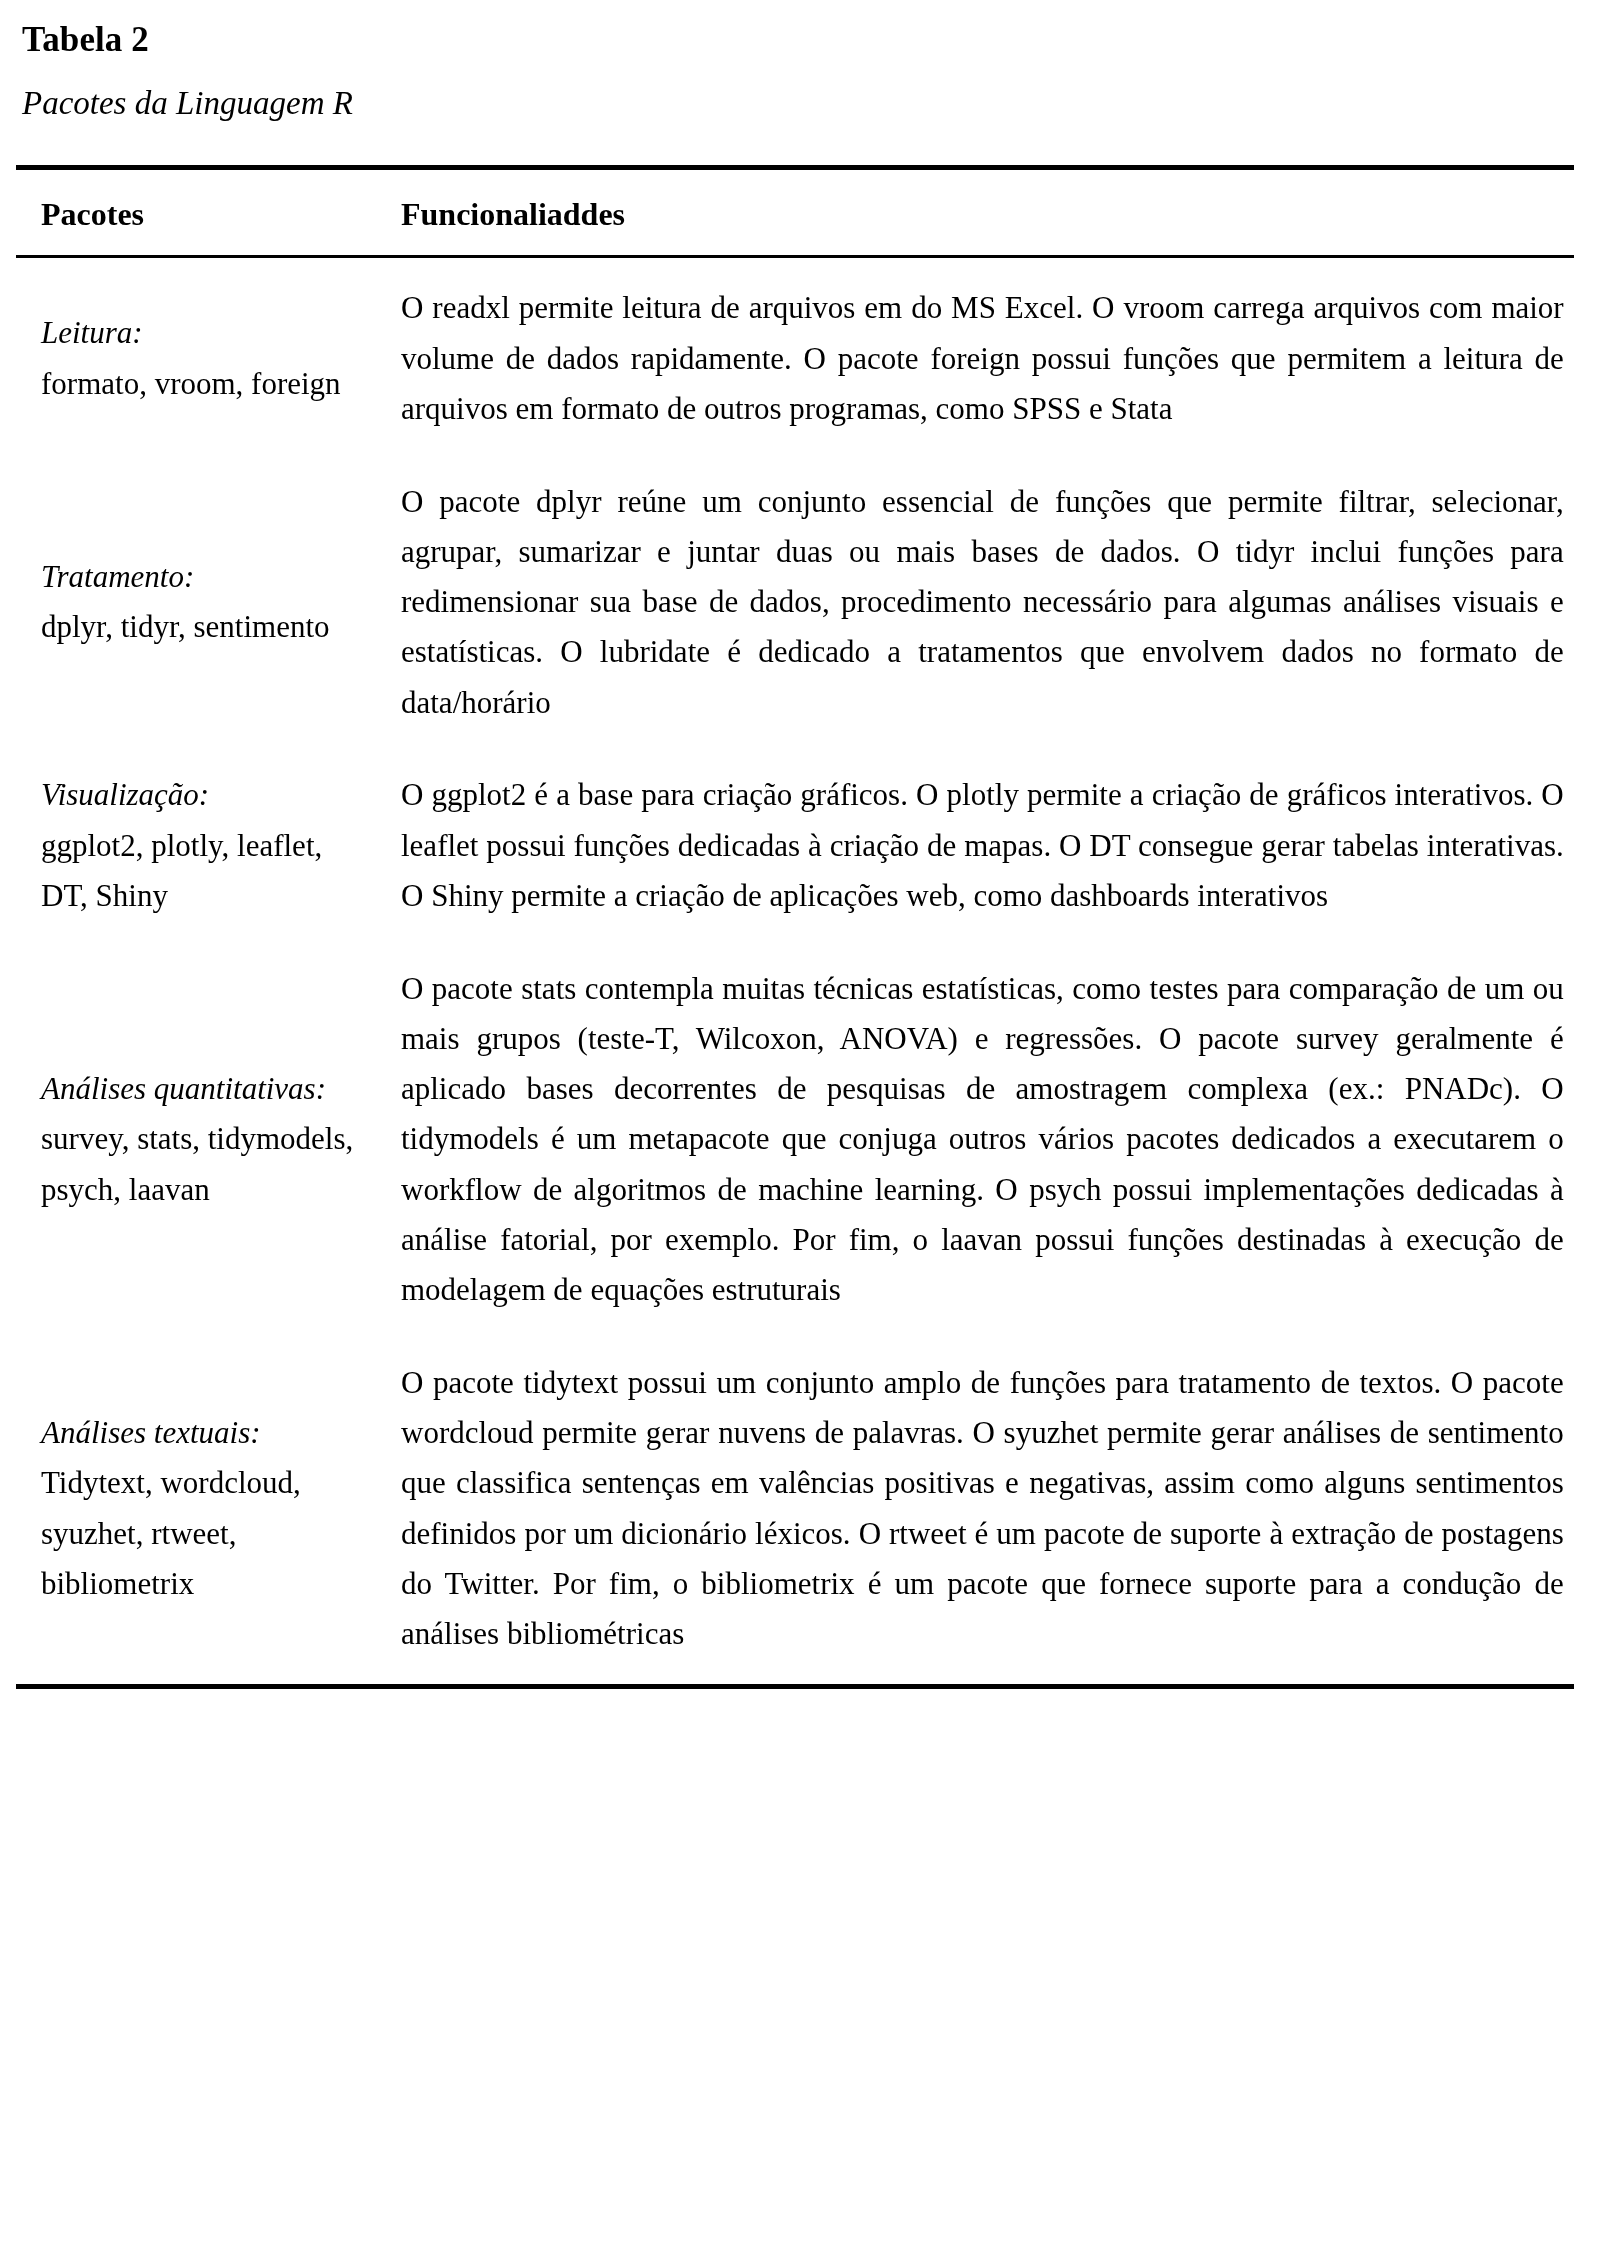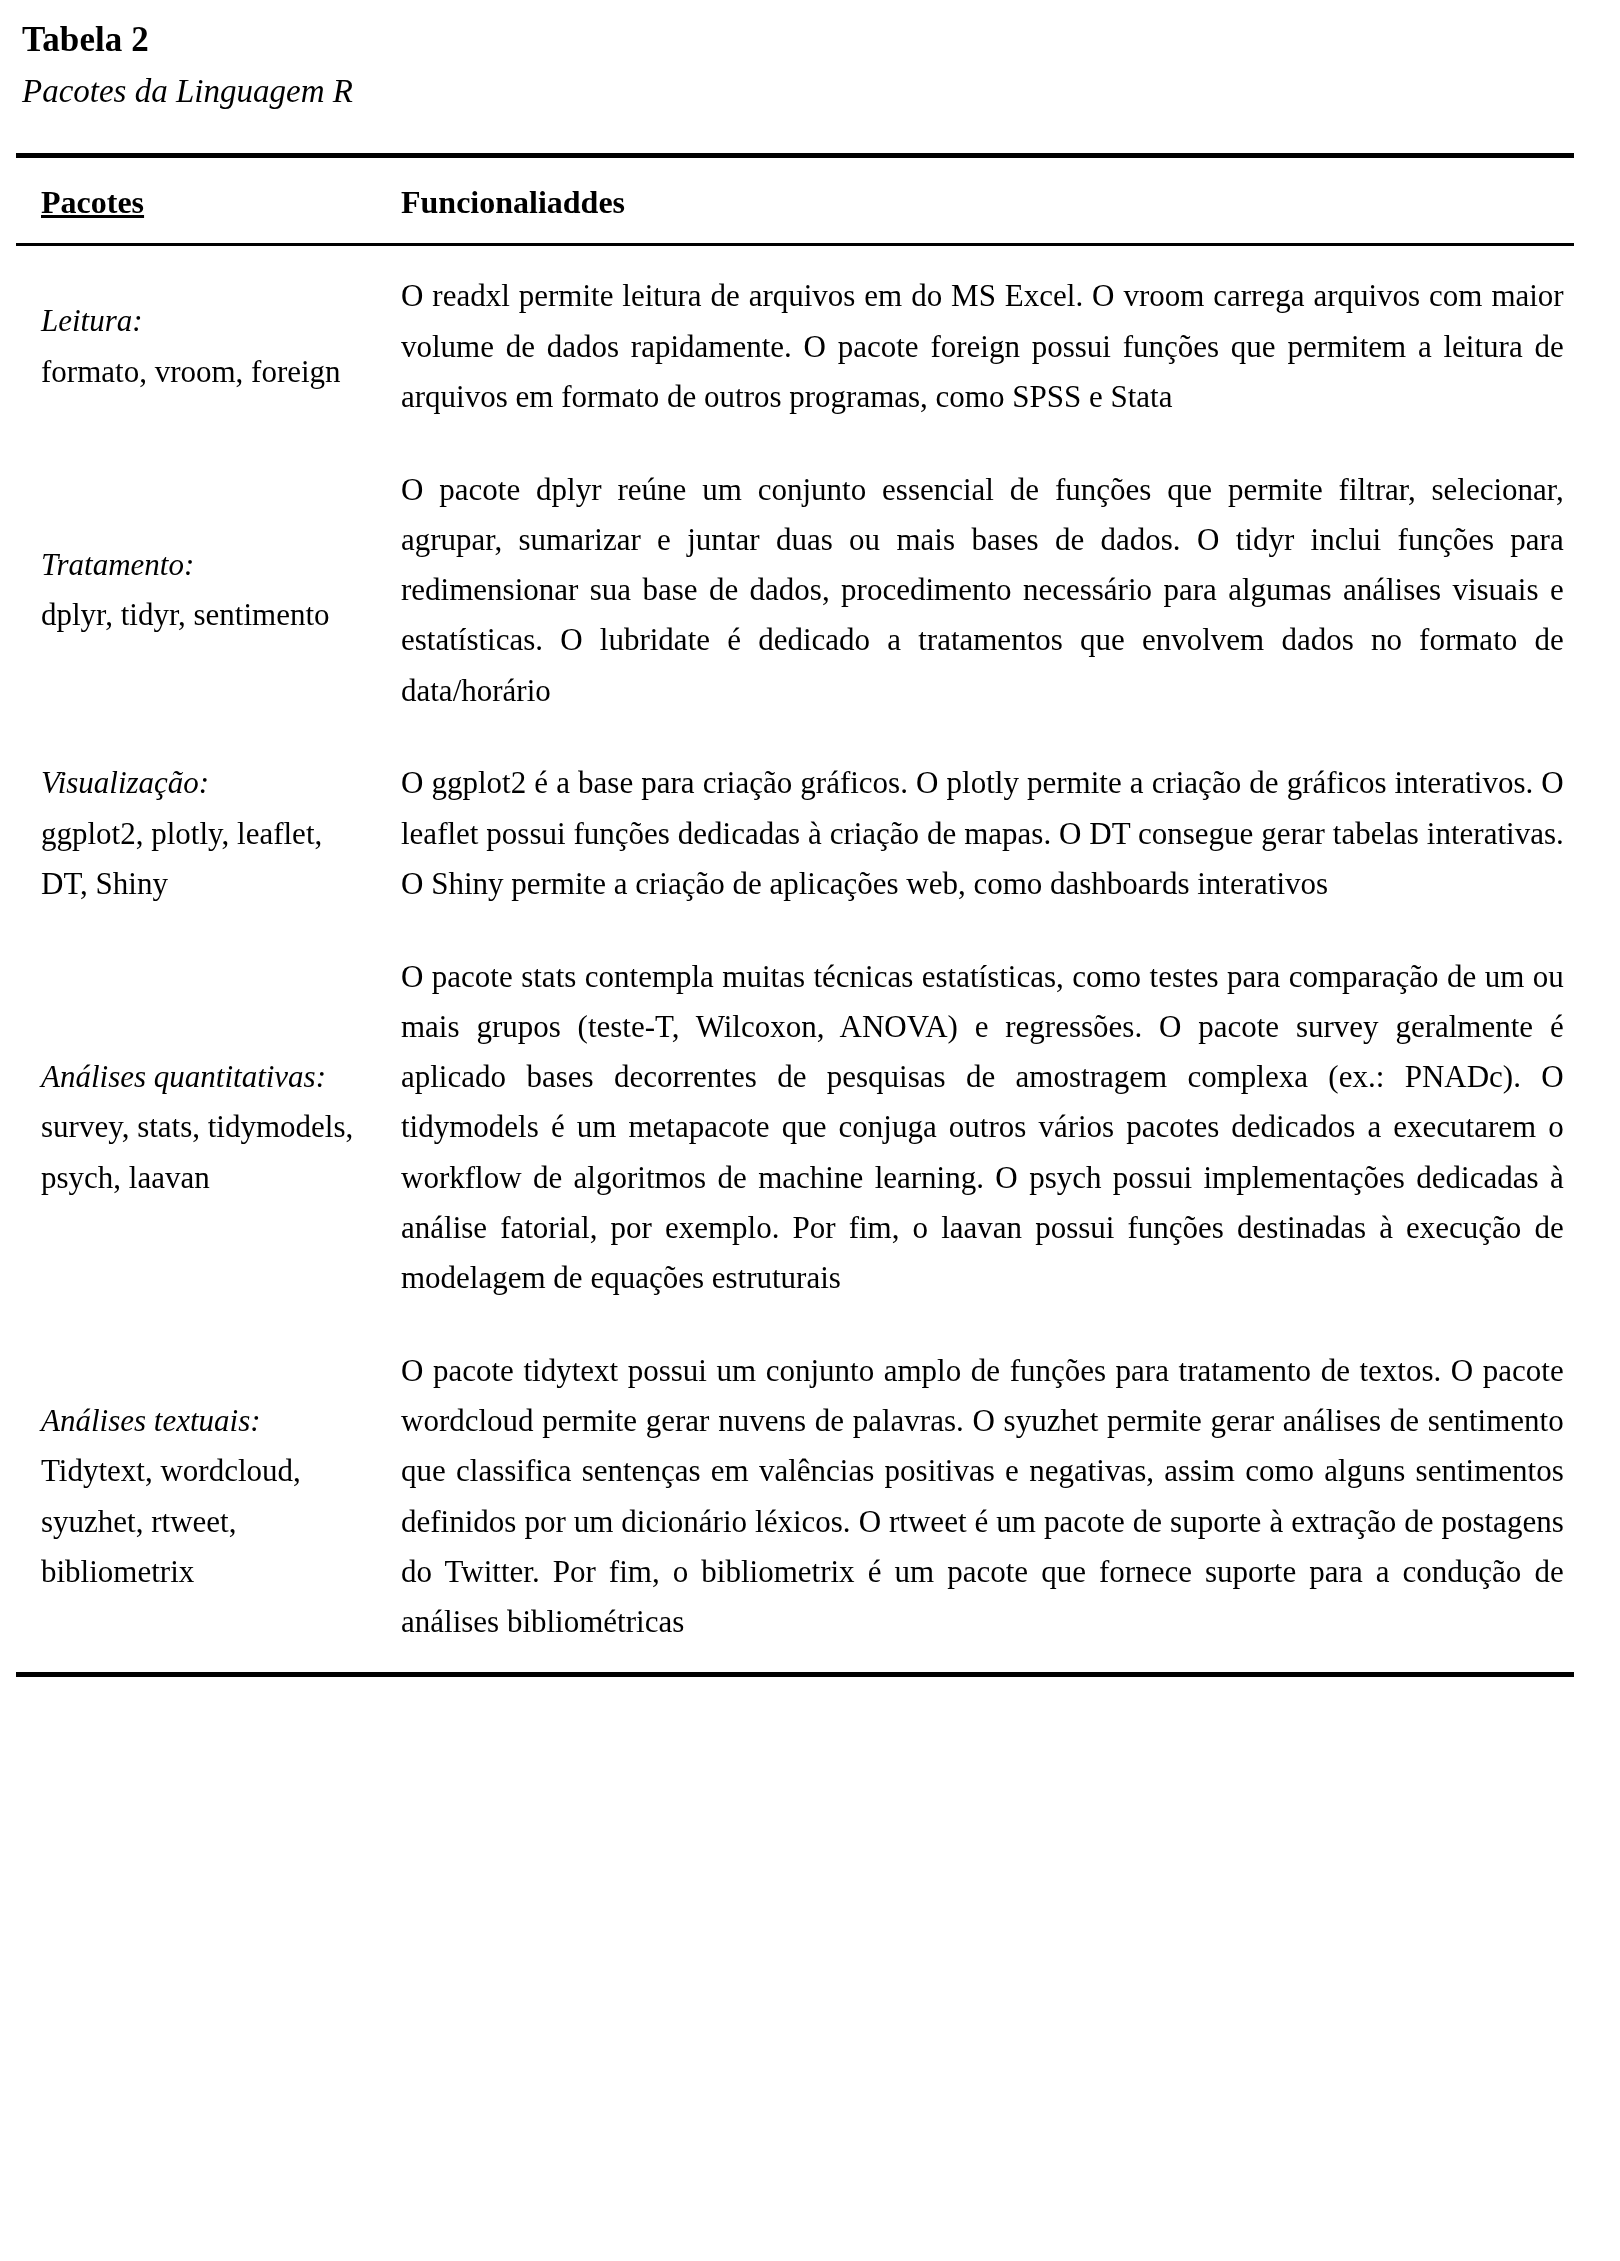--- a/index.html
+++ b/index.html
@@ -34,21 +34,21 @@
     font-size: 35px;
     line-height: 1.18;
     letter-spacing: 0.1px;
   }
   .table-title {
     font-family: "Liberation Serif", "DejaVu Serif", serif;
     font-style: italic;
     font-weight: normal;
     font-size: 33px;
     line-height: 1.2;
-    margin-top: 12px;
+    margin-top: 24px;
   }
 
   
   .table-wrap {
     margin: 41px 38px 0 16px;
   }
   table.apa {
     width: 100%;
     border-collapse: collapse;
     table-layout: fixed;
@@ -67,21 +67,21 @@
   }
 
   thead th {
     text-align: left;
     font-weight: bold;
     font-size: 32px;
     line-height: 1.2;
     padding: 25px 0 22px 0;
     vertical-align: bottom;
   }
-  thead th.col-pacotes { padding-left: 25px; text-decoration: underline; }
+  thead th.col-pacotes { padding-left: 25px; }
   thead th.col-func    { padding-left: 16px; }
 
   tbody td {
     font-size: 31px;
     line-height: 1.62;
     vertical-align: middle;
     padding: 20.7px 0 22px 0;
   }
   tbody td.cell-label {
     padding-left: 25px;

